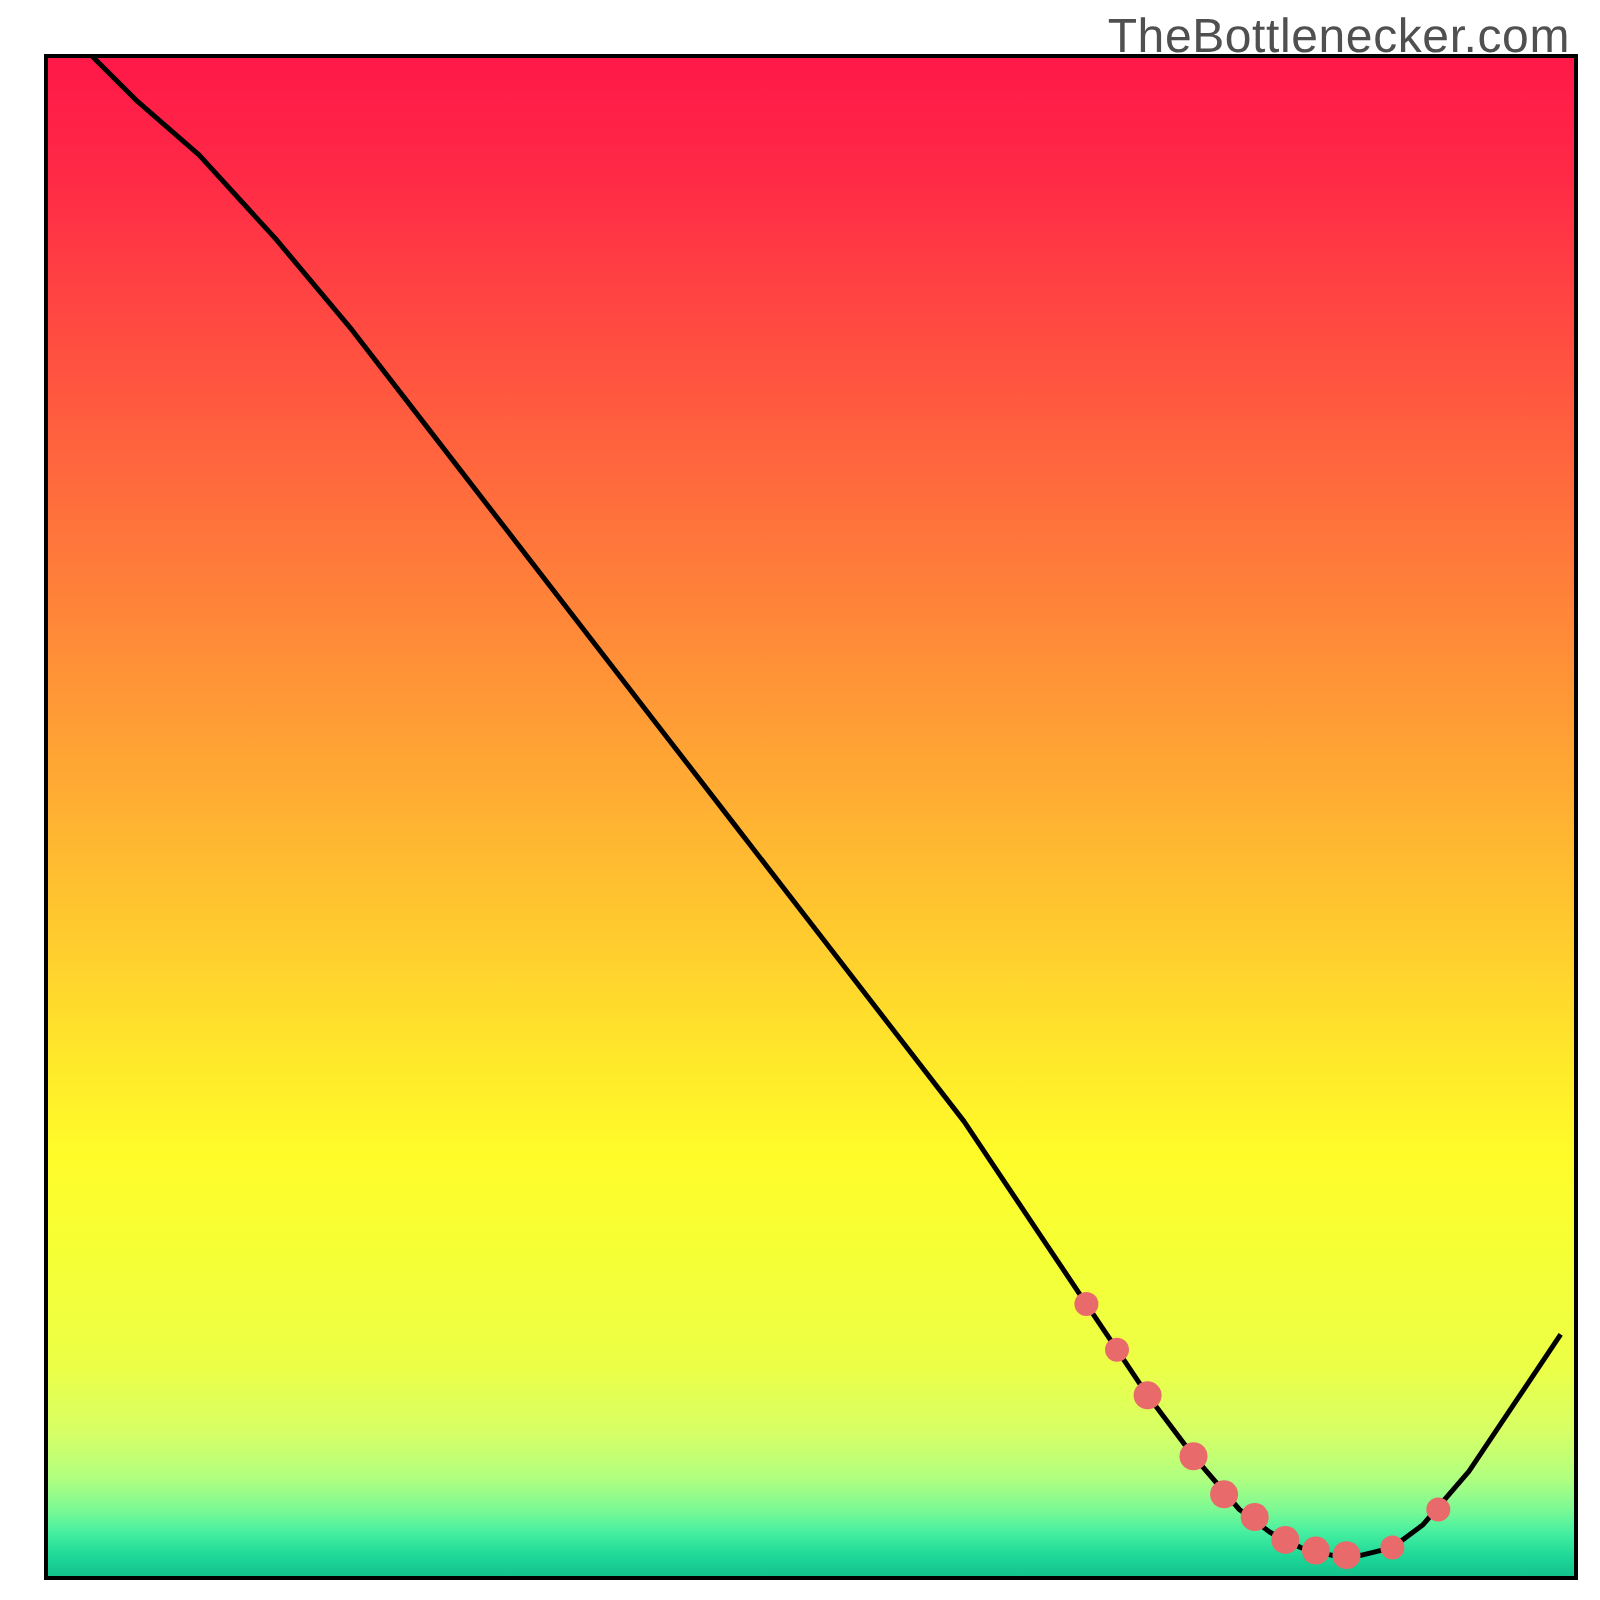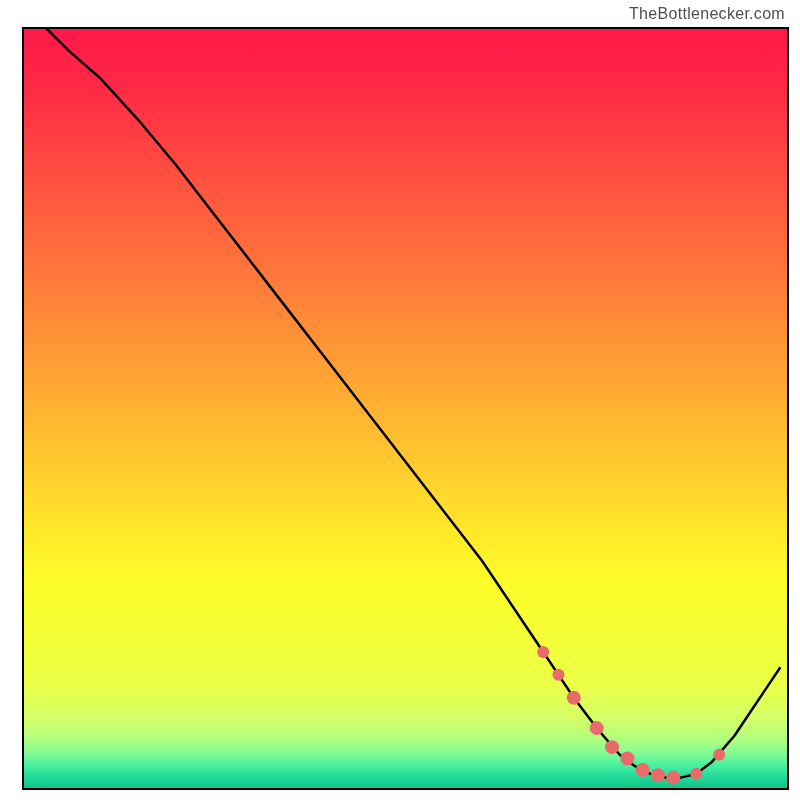--- a/index.html
+++ b/index.html
@@ -16,21 +16,21 @@
     top: 0;
     left: 0;
     width: 800px;
     height: 800px;
   }
   .watermark {
     position: absolute;
     top: 5px;
     right: 15px;
     font-family: Arial, sans-serif;
-    font-size: 16px;
+    font-size: 24px;
     font-weight: 500;
     letter-spacing: 0.3px;
     color: #505050;
   }
 </style>
 </head>
 <body>
 
 <div class="chart-container">
   <svg id="chart-svg" width="800" height="800">

